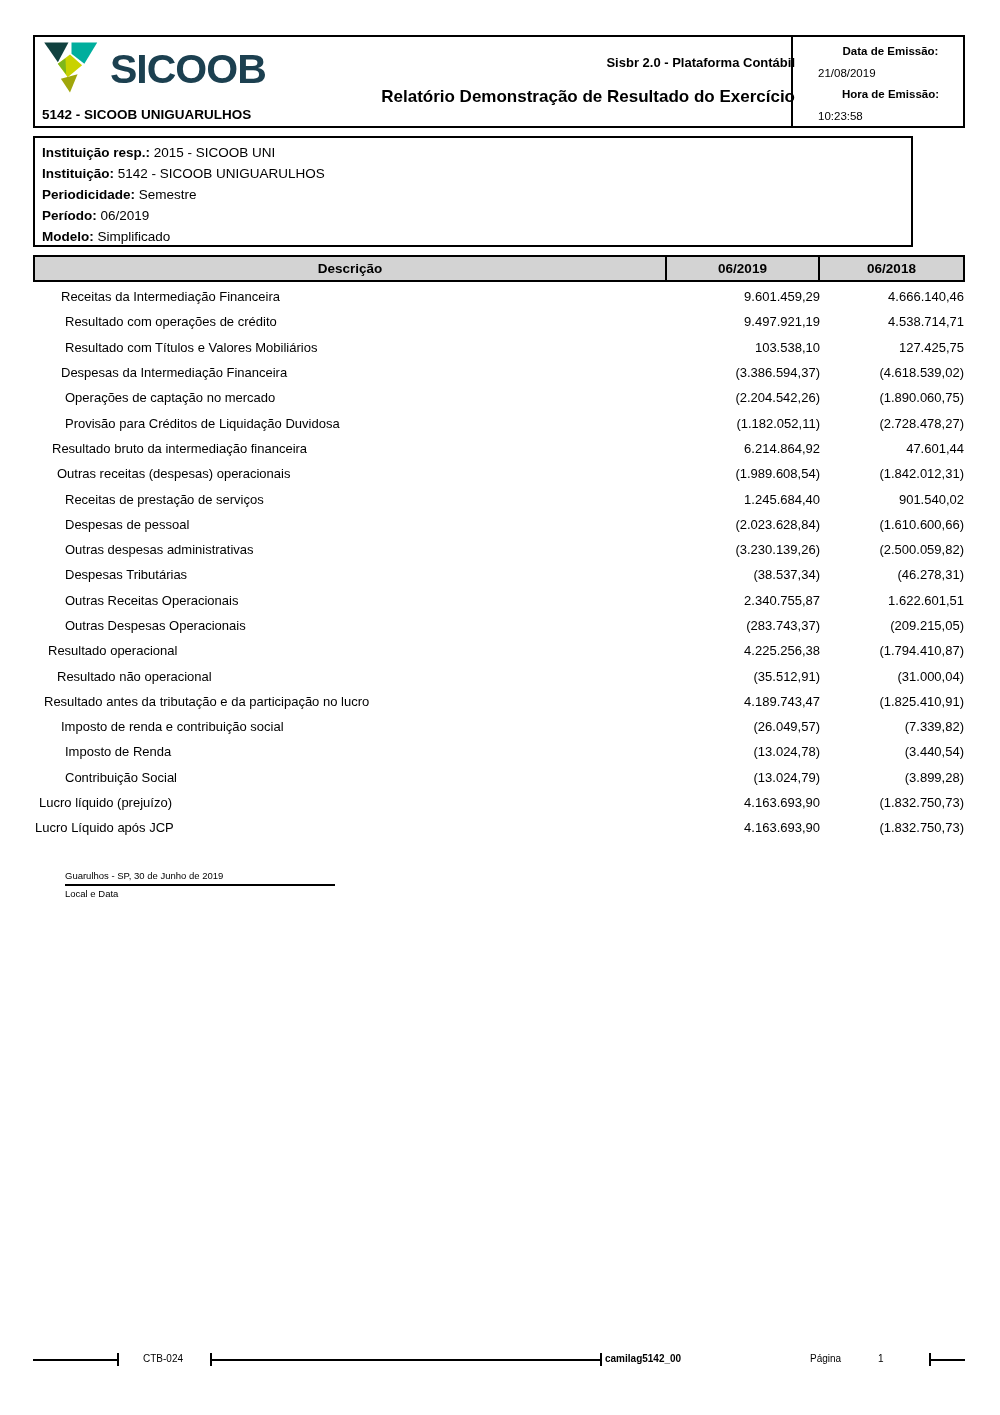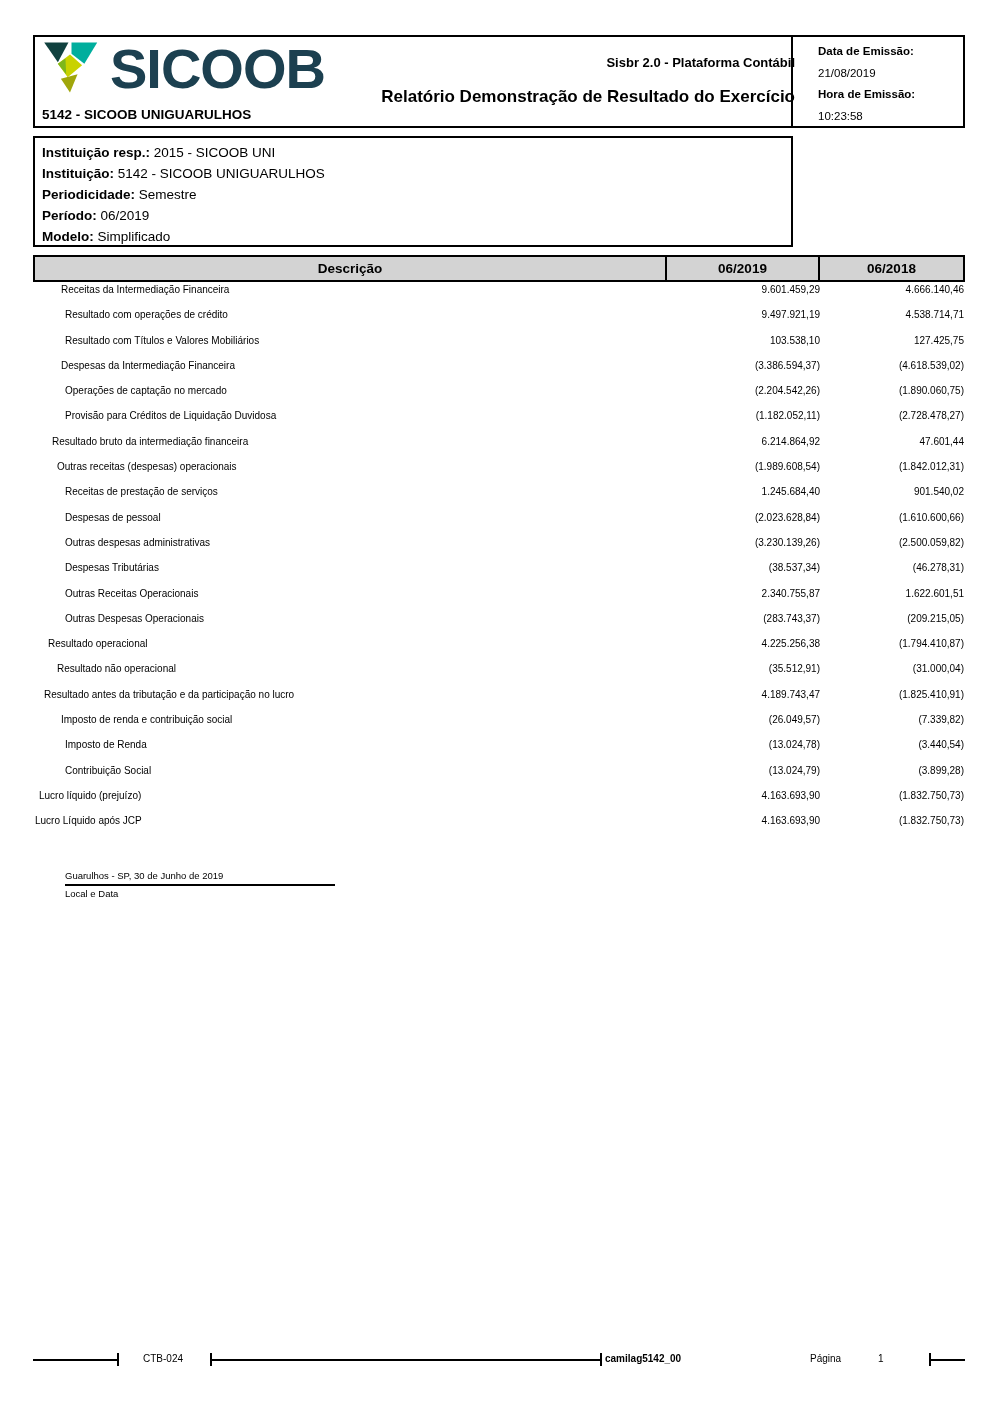--- a/index.html
+++ b/index.html
@@ -10,61 +10,61 @@
   }
 
   
   .header-box {
     position:absolute; left:33px; top:35px; width:932px; height:93px;
     border:2px solid #000;
   }
   .logo { position:absolute; left:7px; top:4px; display:flex; align-items:center; }
   .logo svg { width:62px; height:56px; display:block; }
   .logo-word {
-    font-size:56px; font-weight:bold; letter-spacing:-1px;
+    font-size:41px; font-weight:bold; letter-spacing:-1px;
     color:#1c4050; margin-left:6px; line-height:1;
   }
   .branch-line {
     position:absolute; left:7px; bottom:4px;
     font-size:13.5px; font-weight:bold;
   }
   .titles {
     position:absolute; left:200px; width:560px; top:0; height:100%;
     text-align:right;
   }
   .title1 { position:absolute; top:18px; width:100%; font-size:13px; font-weight:bold; }
   .title2 { position:absolute; top:50px; width:100%; font-size:17px; font-weight:bold; }
   .date-box {
     position:absolute; right:0; top:0; width:172px; height:100%;
     border-left:2px solid #000; padding:6px 0 0 25px; font-size:11.5px;
   }
   .date-box div { height:21.5px; line-height:16px; }
-  .em-label { font-weight:bold; }
+  .em-label { font-weight:bold;text-align:center; }
 
   
   .info-box {
-    position:absolute; left:33px; top:136px; width:760px; height:111px;
+    position:absolute; left:33px; top:136px; width:880px; height:111px;
     border:2px solid #000; padding:6px 0 0 7px; font-size:13.5px;
   }
   .info-line { height:21px; line-height:18px; }
   .info-line .lbl { font-weight:bold; }
 
   
   .table-header {
     position:absolute; left:33px; top:255px; width:932px; height:27px;
     border:2px solid #000; background:#d3d3d3; display:flex;
     font-weight:bold; font-size:13.5px; text-align:center;
   }
   .th { line-height:23px; }
   .th-desc  { width:632px; border-right:2px solid #000; }
   .th-2019  { width:153px; border-right:2px solid #000; }
   .th-2018  { flex:1; }
 
   .table-body { position:absolute; left:33px; top:284px; width:932px; }
-  .row { display:flex; height:25.3px; align-items:flex-start; font-size:10px; }
+  .row { display:flex; height:25.3px; align-items:center; font-size:13px; }
   .row-desc { width:634px; }
   .row-v1 { width:153px; text-align:right; }
   .row-v2 { flex:1; text-align:right; padding-right:1px;margin-left:28px; }
 
   
   .signature { position:absolute; left:65px; top:870px; width:270px; font-size:9.5px; }
   .sig-line { border-top:2px solid #000; margin-top:3px; margin-bottom:2px; }
 
   
   .footer { position:absolute; left:33px; top:1352px; width:932px; height:16px; font-size:10px; }

